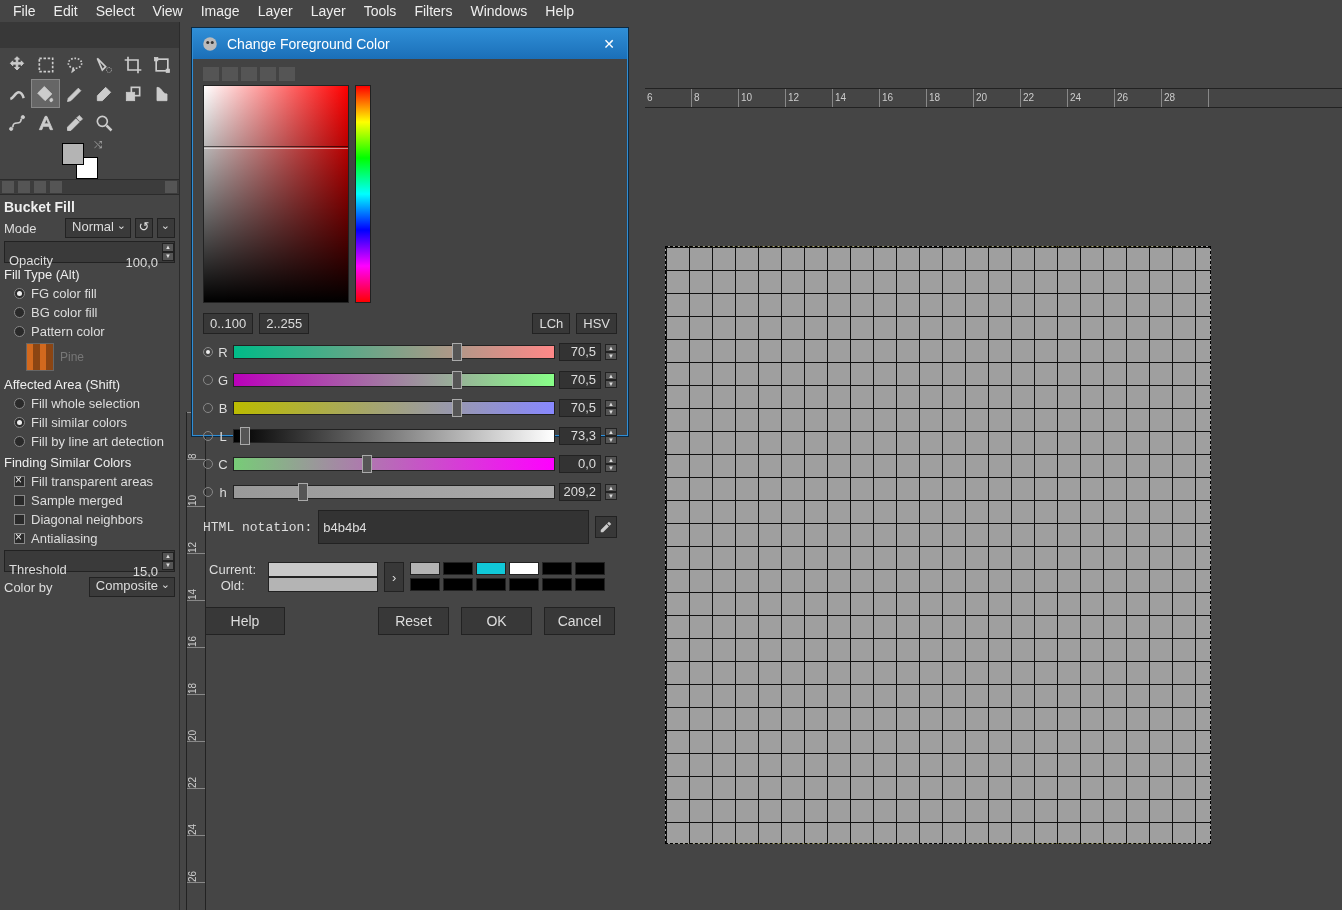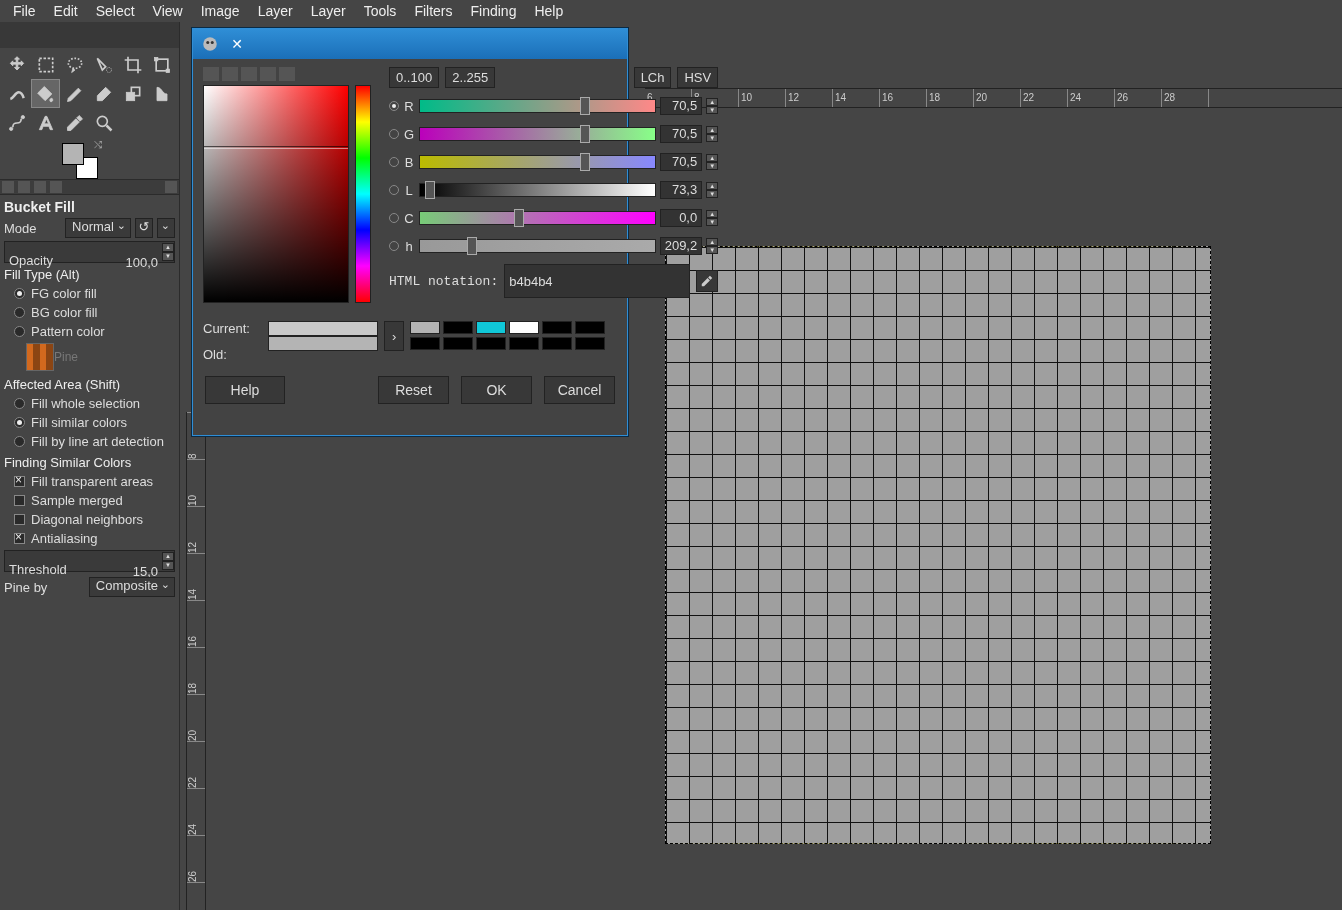--- a/index.html
+++ b/index.html
@@ -33,21 +33,21 @@
   .spinners{display:flex;flex-direction:column;margin-left:0;}
   .spinners div{width:12px;height:9px;background:#555;border:1px solid #222;font-size:6px;text-align:center;line-height:7px;}
 
   .grp-label { font-size:13px; color:#eee; padding:4px 0 2px 0;}
   .radio-row{ display:flex; align-items:center; height:19px; padding-left:10px; gap:6px;}
   .radio { width:11px;height:11px; border:1px solid #888; border-radius:50%; background:#2a2a2a; position:relative;}
   .radio.on::after{content:""; position:absolute; left:2px;top:2px;width:5px;height:5px;border-radius:50%;background:#eee;}
   .check-row{display:flex;align-items:center;height:19px;padding-left:10px;gap:6px;}
   .check{width:11px;height:11px;border:1px solid #888;background:#2a2a2a; position:relative;}
   .check.on::after{content:"×"; position:absolute; left:0;top:-4px;font-size:12px;color:#eee;}
-  .patt-row{display:flex; align-items:center; padding:2px 0 2px 22px; }
+  .patt-row{display:flex; align-items:center; padding:2px 0 2px 22px; gap:6px;}
   .patt-swatch{width:28px;height:28px; background:linear-gradient(90deg,#d2691e 0 25%, #8b4513 25% 50%, #d2691e 50% 75%, #8b4513 75%); border:1px solid #666;}
   .patt-name{color:#777; font-size:12px;}
 
   .slider-row{display:flex;align-items:center;height:22px; background:#3a3a3a;border:1px solid #222;margin-top:2px;}
   .slider-row .slbl{flex:1; padding-left:4px;margin-top:17px;}
   .slider-row .sval{padding-right:4px;margin-top:20px;}
 
   
   .canvas-area{position:absolute; left:180px; top:22px; right:0; bottom:0; background:#454545;}
   .hruler{position:absolute;top:66px;left:26px;right:0;height:20px; display:flex; overflow:hidden;border-top:1px solid #222;border-bottom:1px solid #222;}
@@ -60,21 +60,21 @@
     background-size: 23px 23px;
   }
 
   
   .dialog{position:absolute; left:192px; top:28px; width:436px; height:408px; background:#434343; border:1px solid #2f8ed6; box-shadow:0 0 0 1px #0a2a44;}
   .titlebar{height:30px; background:linear-gradient(#2f8ed6,#1b6fb8); display:flex; align-items:center; padding:0 8px; gap:8px;}
   .titlebar .logo{width:18px;height:18px;}
   .titlebar .title{color:#fff; font-size:14px; flex:1;}
   .titlebar .close{color:#fff; font-size:14px; width:20px;text-align:center;}
 
-  .dbody{padding:8px 10px; display:flex; gap:18px;}
+  .dbody{padding:8px 10px; display:flex; gap:10px;flex-direction:column;}
   .colfield{display:flex;gap:6px;}
   .sv-box{width:146px;height:218px; background:linear-gradient(to bottom, rgba(0,0,0,0) 0%, #000 100%), linear-gradient(to right, #fff 0%, #f00 100%); border:1px solid #222; position:relative;}
   .sv-box .hline{position:absolute; left:0; right:0; height:0; border-top:1px solid rgba(0,0,0,.6); top:60px;}
   .sv-box .hline2{position:absolute; left:0; right:0; height:0; border-top:1px solid rgba(255,255,255,.5); top:62px;}
   .hue-bar{width:16px;height:218px;border:1px solid #222; background:linear-gradient(to bottom,#f00,#ff0,#0f0,#0ff,#00f,#f0f,#f00);}
   .right-col{flex:1; display:flex;flex-direction:column;gap:0;}
   .rangebtns{display:flex;gap:6px; margin-bottom:4px;}
   .rangebtn{background:#383838;border:1px solid #222;color:#ddd;padding:2px 6px;font-size:13px;}
   .rangebtns .spacer{flex:1;}
 
@@ -87,21 +87,21 @@
   .chanrow .cval{width:42px; background:#333;border:1px solid #222; text-align:right; padding-right:4px; height:18px; font-size:13px;}
   .chanrow .csp{display:flex;flex-direction:column;}
   .chanrow .csp div{width:12px;height:8px;background:#555;border:1px solid #222;font-size:6px;text-align:center;line-height:6px;}
 
   .htmlrow{display:flex;align-items:center;gap:6px; margin-top:4px;}
   .htmlrow .hlbl{white-space:nowrap;font-family:Liberation Mono, monospace;}
   .htmlrow input{flex:1; background:#333;border:1px solid #222;color:#ddd;height:22px;padding:16px 4px;font-size:13px;}
   .htmlrow .pick{width:22px;height:22px;background:#383838;border:1px solid #222;display:flex;align-items:center;justify-content:center;}
 
   .curold{display:flex;align-items:flex-start;gap:6px;margin:10px 10px 0 10px;}
-  .curold .labels{display:flex;flex-direction:column;align-items:flex-start;gap:11px; width:60px;}
+  .curold .labels{display:flex;flex-direction:column;align-items:center;gap:1px; width:60px;}
   .curold .sw{display:flex;flex-direction:column;}
   .curold .sw div{width:110px;height:15px;border:1px solid #222;}
   .curold .arrow{width:20px;height:30px;background:#383838;border:1px solid #222;display:flex;align-items:center;justify-content:center;}
   .curold .pal{display:flex;flex-wrap:wrap; gap:3px; width:210px;}
   .curold .pal div{width:30px;height:13px;border:1px solid #222;background:#000;}
 
   .dbuttons{display:flex;gap:12px;padding:14px 12px 10px 12px;}
   .dbtn{flex:1;height:28px;background:#383838;border:1px solid #222;color:#ddd;font-size:14px;}
   .dbuttons .gap{flex:1;background:none;border:none;}
   .dbuttons .first{flex:0 0 80px;}
@@ -113,21 +113,21 @@
 <div class="menubar">
   <span>File</span>
   <span>Edit</span>
   <span>Select</span>
   <span>View</span>
   <span>Image</span>
   <span>Layer</span>
   <span>Layer</span>
   <span>Tools</span>
   <span>Filters</span>
-  <span>Finding</span>
+  <span>Windows</span>
   <span>Help</span>
 </div>
 
 <div class="toolbox">
   <div class="tool-header"></div>
   <div class="tool-grid">
     <div class="tool-btn">
         <svg viewBox="0 0 24 24">
           <path d="M12 2l3 3h-2v4h4V7l3 3-3 3v-2h-4v4h2l-3 3-3-3h2v-4H7v2l-3-3 3-3v2h4V5H9z"></path>
         </svg>
@@ -299,21 +299,21 @@
 
     <div class="slider-row">
       <span class="slbl">Threshold</span>
       <span class="sval">15,0</span>
       <div class="spinners">
           <div>▲</div>
           <div>▼</div>
         </div>
     </div>
     <div class="row" style="margin-top:4px;">
-      <span class="lbl">Pine by</span>
+      <span class="lbl">Color by</span>
       <span class="sel caret">Composite</span>
     </div>
   </div>
 </div>
 
 <div class="canvas-area">
   <div class="hruler" style="left:465px;">
     <div class="tick">6</div>
     <div class="tick">8</div>
     <div class="tick">10</div>
@@ -343,20 +343,21 @@
   <div class="canvas-bg"></div>
 </div>
 
 <div class="dialog">
   <div class="titlebar">
     <svg class="logo" viewBox="0 0 24 24">
         <circle cx="12" cy="12" r="9" fill="#bbb"></circle>
         <circle cx="9" cy="10" r="2" fill="#333"></circle>
         <circle cx="15" cy="10" r="2" fill="#333"></circle>
       </svg>
+    <span class="title">Change Foreground Color</span>
     <span class="close">✕</span>
   </div>
   <div class="dbody">
     <div class="colfield">
       <div>
         <div style="display:flex;gap:3px;margin-bottom:4px;">
           <div style="width:16px;height:14px;background:#555;"></div>
           <div style="width:16px;height:14px;background:#555;"></div>
           <div style="width:16px;height:14px;background:#555;"></div>
           <div style="width:16px;height:14px;background:#555;"></div>

